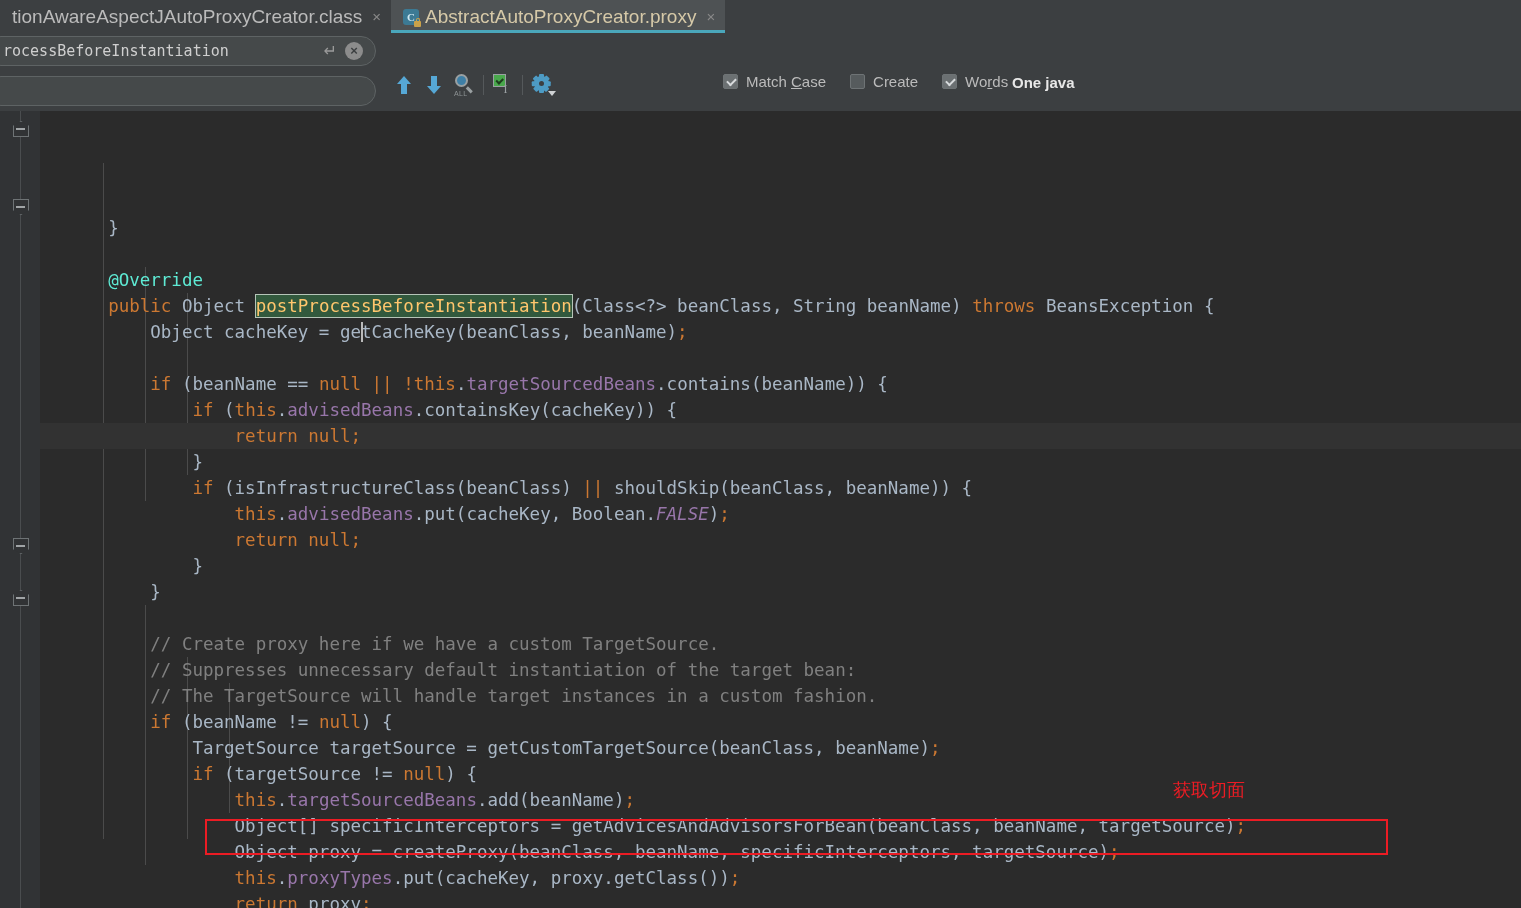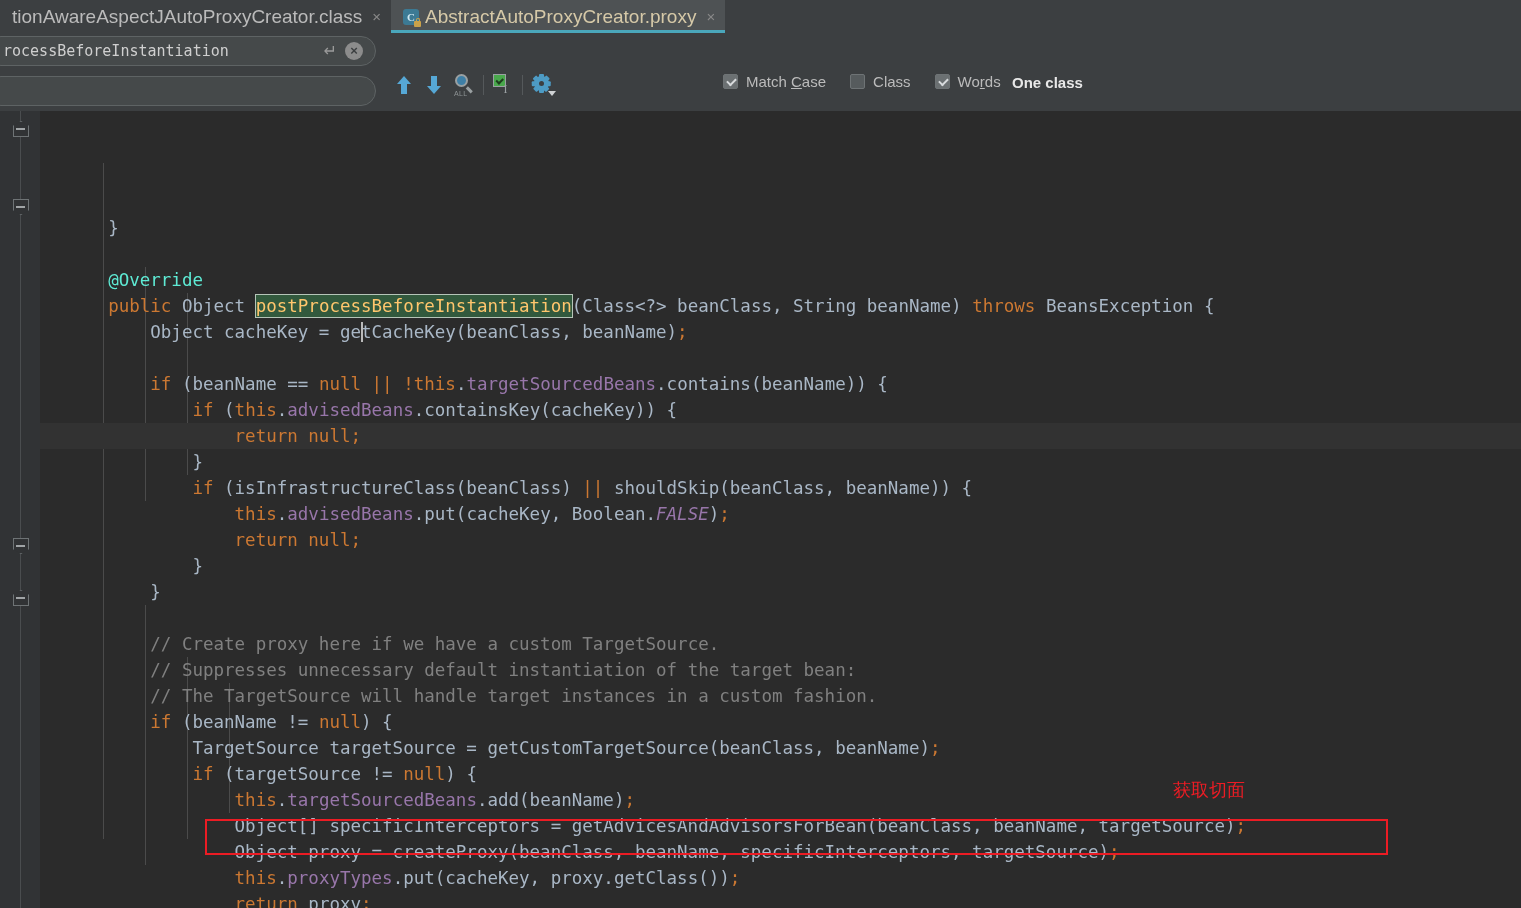--- a/index.html
+++ b/index.html
@@ -302,40 +302,40 @@
   <div class="rbtn" id="btn-replace-all">Replace all</div>
   <div class="rbtn" id="btn-exclude">Exclude</div>
 
   <div class="chk-row" id="chk-row-1">
     <label class="chk-item">
       <span class="chk-box on"></span>
       <span class="chk-label">Match <u>C</u>ase</span>
     </label>
     <label class="chk-item">
       <span class="chk-box"></span>
-      <span class="chk-label">Class</span>
+      <span class="chk-label">Create</span>
     </label>
     <label class="chk-item">
       <span class="chk-box on"></span>
       <span class="chk-label">Wo<u>r</u>ds</span>
     </label>
   </div>
 
   <div class="chk-row" id="chk-row-2">
     <label class="chk-item">
       <span class="chk-box"></span>
       <span class="chk-label">Pr<u>e</u>serve Case</span>
     </label>
     <label class="chk-item">
       <span class="chk-box"></span>
       <span class="chk-label">In <u>S</u>election</span>
     </label>
   </div>
 
-  <div id="match-count">One class</div>
+  <div id="match-count">One java</div>
 </div>
 
 <div id="editor">
   <div id="gutter">
     <div id="gutter-line"></div>
     <div class="fold start" style="top:10px">
       <span class="shape"></span>
         <span class="bar"></span>
     </div>
     <div class="fold end" style="top:88px">

